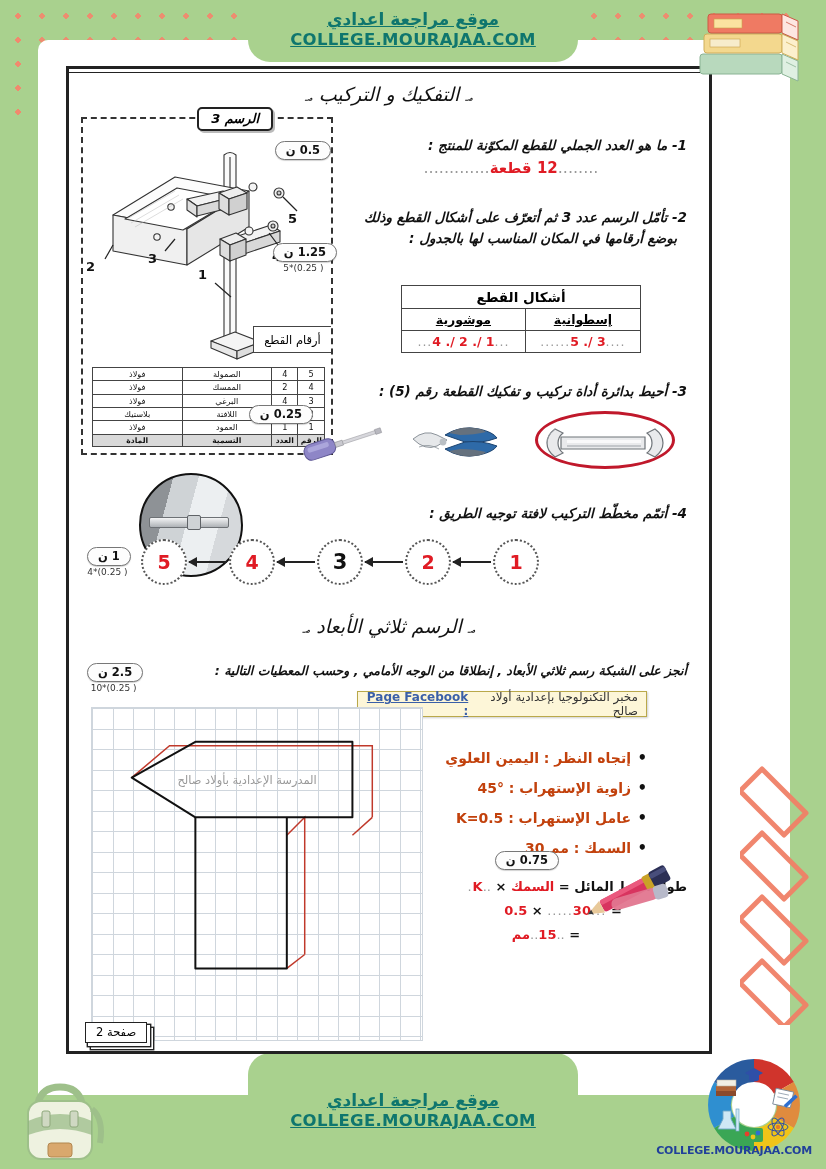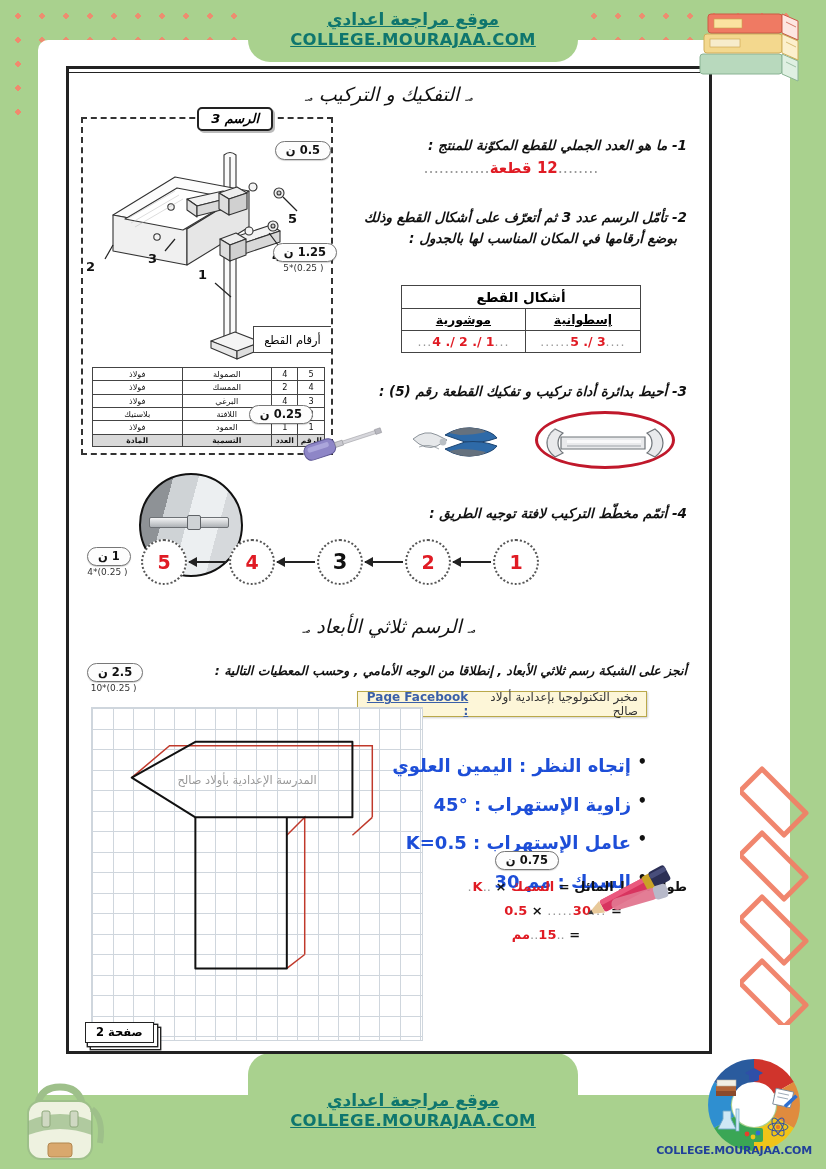--- a/index.html
+++ b/index.html
@@ -216,39 +216,39 @@
     position:absolute; left:288px; top:622px; width:290px; height:26px;
     background:#fdf6d8; border:1px solid #b9a84a;
     display:flex; align-items:center; justify-content:flex-end;
     direction:rtl; padding:0 8px; font-size:12px; color:#333;
     box-shadow:1px 1px 2px rgba(0,0,0,.2);
   }
   #fb-label .fb { color:#3a5fa8; font-weight:bold; text-decoration:underline; margin-right:6px;}
 
   #specs {
     position:absolute; right:22px; top:660px; width:250px;
-    direction:rtl; font-size:18px; line-height:2.15; color:#1d4ed8; font-weight:bold;
+    direction:rtl; font-size:14px; line-height:2.15; color:#c2410c; font-weight:bold;
   }
   #specs li { list-style:none; position:relative; padding-right:16px; white-space:nowrap; text-align:right;}
   #specs li::before {
     content:"•"; position:absolute; right:0; top:-1px; font-size:15px; color:#111;
   }
   #specs .val-ltr { direction:ltr; display:inline-block; }
 
   #calc {
     position:absolute; right:22px; top:806px; width:248px;
     direction:rtl; font-size:13px; font-weight:bold; color:#111;
     line-height:1.85; text-align:left;
   }
   #calc .ln { white-space:nowrap; }
 
   #page-tag {
     position:absolute; left:16px; bottom:8px;
     border:1.6px solid #222; background:#fff; padding:2px 10px 3px;
-    font-size:11.5px; direction:rtl; font-weight:bold;
+    font-size:11.5px; direction:rtl; font-weight:normal;
     box-shadow:3px 3px 0 #fff, 3px 3px 0 1.4px #222, 6px 6px 0 #fff, 6px 6px 0 1.4px #222;
   }
 
   #pencil-art { position:absolute; left:510px; bottom:128px; width:110px; height:70px; }
 </style>
 </head>
 <body>
 
 <div id="page">
 

